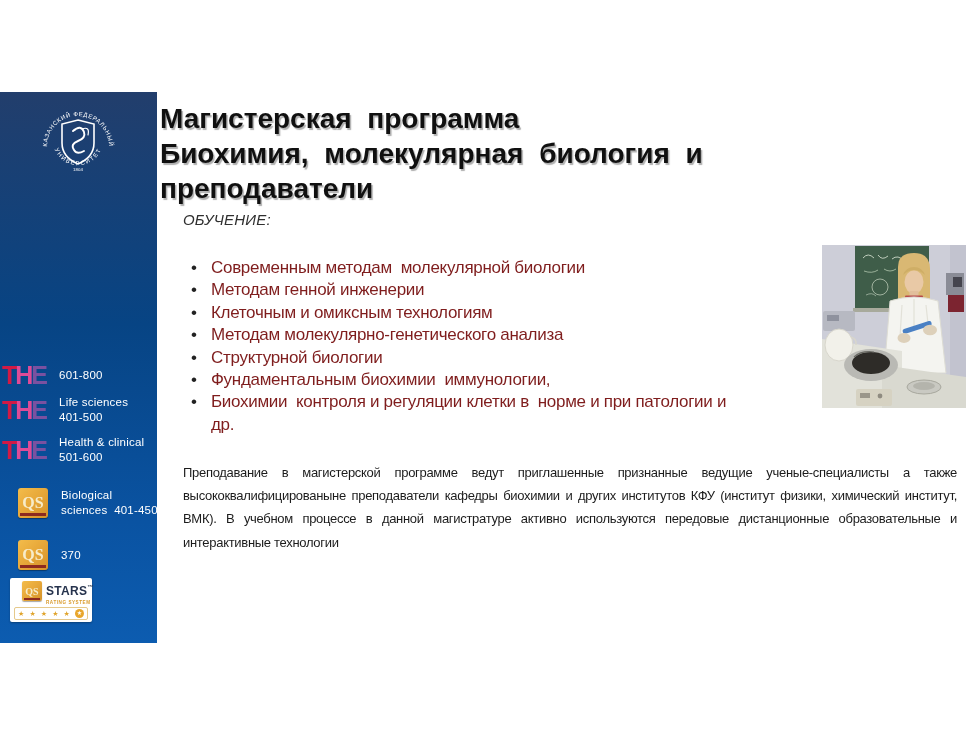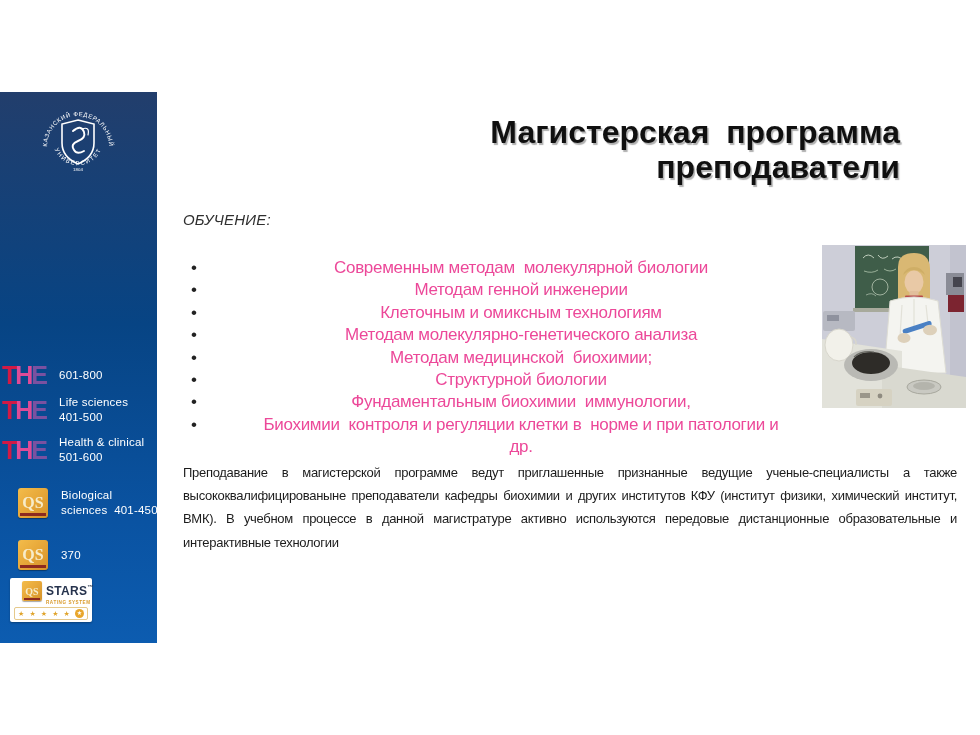--- a/index.html
+++ b/index.html
@@ -45,29 +45,29 @@
   .stars-tm{font-size:6px;vertical-align:top;color:var(--stars-navy);}
   .stars-sub{font-size:4.6px;color:#d99a2b;letter-spacing:.55px;margin-top:1px;font-weight:bold;}
   .stars-strip{
     margin-top:2px;border:1px solid #e6c98a;border-radius:2px;height:13px;
     display:flex;align-items:center;justify-content:space-between;padding:0 3px;
   }
   .stars-strip .st{color:#e0a42c;font-size:7px;line-height:7px;}
   .stars-badge{width:9px;height:9px;border-radius:50%;background:#e8a62c;color:#fff;font-size:6px;line-height:9px;text-align:center;}
   
   #title-block{
-    position:absolute;left:160px;top:115px;width:740px;text-align:right;
-    font-size:32px;font-weight:bold;color:#101010;line-height:35px;word-spacing:8px;
+    position:absolute;left:160px;top:101px;width:740px;text-align:left;
+    font-size:28px;font-weight:bold;color:#101010;line-height:35px;word-spacing:8px;
     text-shadow:1.5px 1.5px 1px rgba(110,110,110,.55);
   }
   #section-label{position:absolute;left:183px;top:211px;font-size:15px;color:#2f2f2f;letter-spacing:.2px;font-style:italic;}
   #bullet-list{position:absolute;left:183px;top:257px;width:648px;list-style:none;}
   #bullet-list li{
-    position:relative;padding-left:28px;font-size:17px;line-height:22.4px;color:#ec4899;
-    letter-spacing:-0.3px;white-space:pre-wrap;text-align:center;
+    position:relative;padding-left:28px;font-size:17px;line-height:22.4px;color:#7f1d1d;
+    letter-spacing:-0.3px;white-space:pre-wrap;
   }
   #bullet-list li::before{content:"\2022";position:absolute;left:8px;color:#222;}
   #paragraph{
     position:absolute;left:183px;top:461px;width:774px;
     font-size:13px;line-height:23.2px;color:var(--text-dark);letter-spacing:-0.3px;text-align:justify;
   }
   
   #lab-photo{position:absolute;left:822px;top:245px;width:144px;height:163px;}
 </style>
 </head>
@@ -159,31 +159,31 @@
         <span class="st">★</span>
         <span class="st">★</span>
         <span class="st">★</span>
         <span class="stars-badge">★</span>
       </div>
     </div>
   </div>
 
   <div id="title-block">
     <div>Магистерская программа</div>
+    <div>Биохимия, молекулярная биология и</div>
     <div>преподаватели</div>
   </div>
 
   <div id="section-label">ОБУЧЕНИЕ:</div>
 
   <ul id="bullet-list">
     <li>Современным методам  молекулярной биологии</li>
     <li>Методам генной инженерии</li>
     <li>Клеточным и омиксным технологиям</li>
     <li>Методам молекулярно-генетического анализа</li>
-    <li>Методам медицинской  биохимии;</li>
     <li>Структурной биологии</li>
     <li>Фундаментальным биохимии  иммунологии,</li>
     <li>Биохимии  контроля и регуляции клетки в  норме и при патологии и
 др.</li>
   </ul>
 
   <div id="paragraph">Преподавание в магистерской программе ведут приглашенные признанные ведущие ученые-специалисты а также высококвалифицированыне преподаватели кафедры биохимии и других институтов КФУ (институт физики, химический институт, ВМК). В учебном процессе в данной магистратуре активно используются передовые дистанционные образовательные и интерактивные технологии</div>
 
   <svg id="lab-photo" viewBox="0 0 144 163">
     <rect x="0" y="0" width="144" height="163" fill="#cdced8"></rect>

